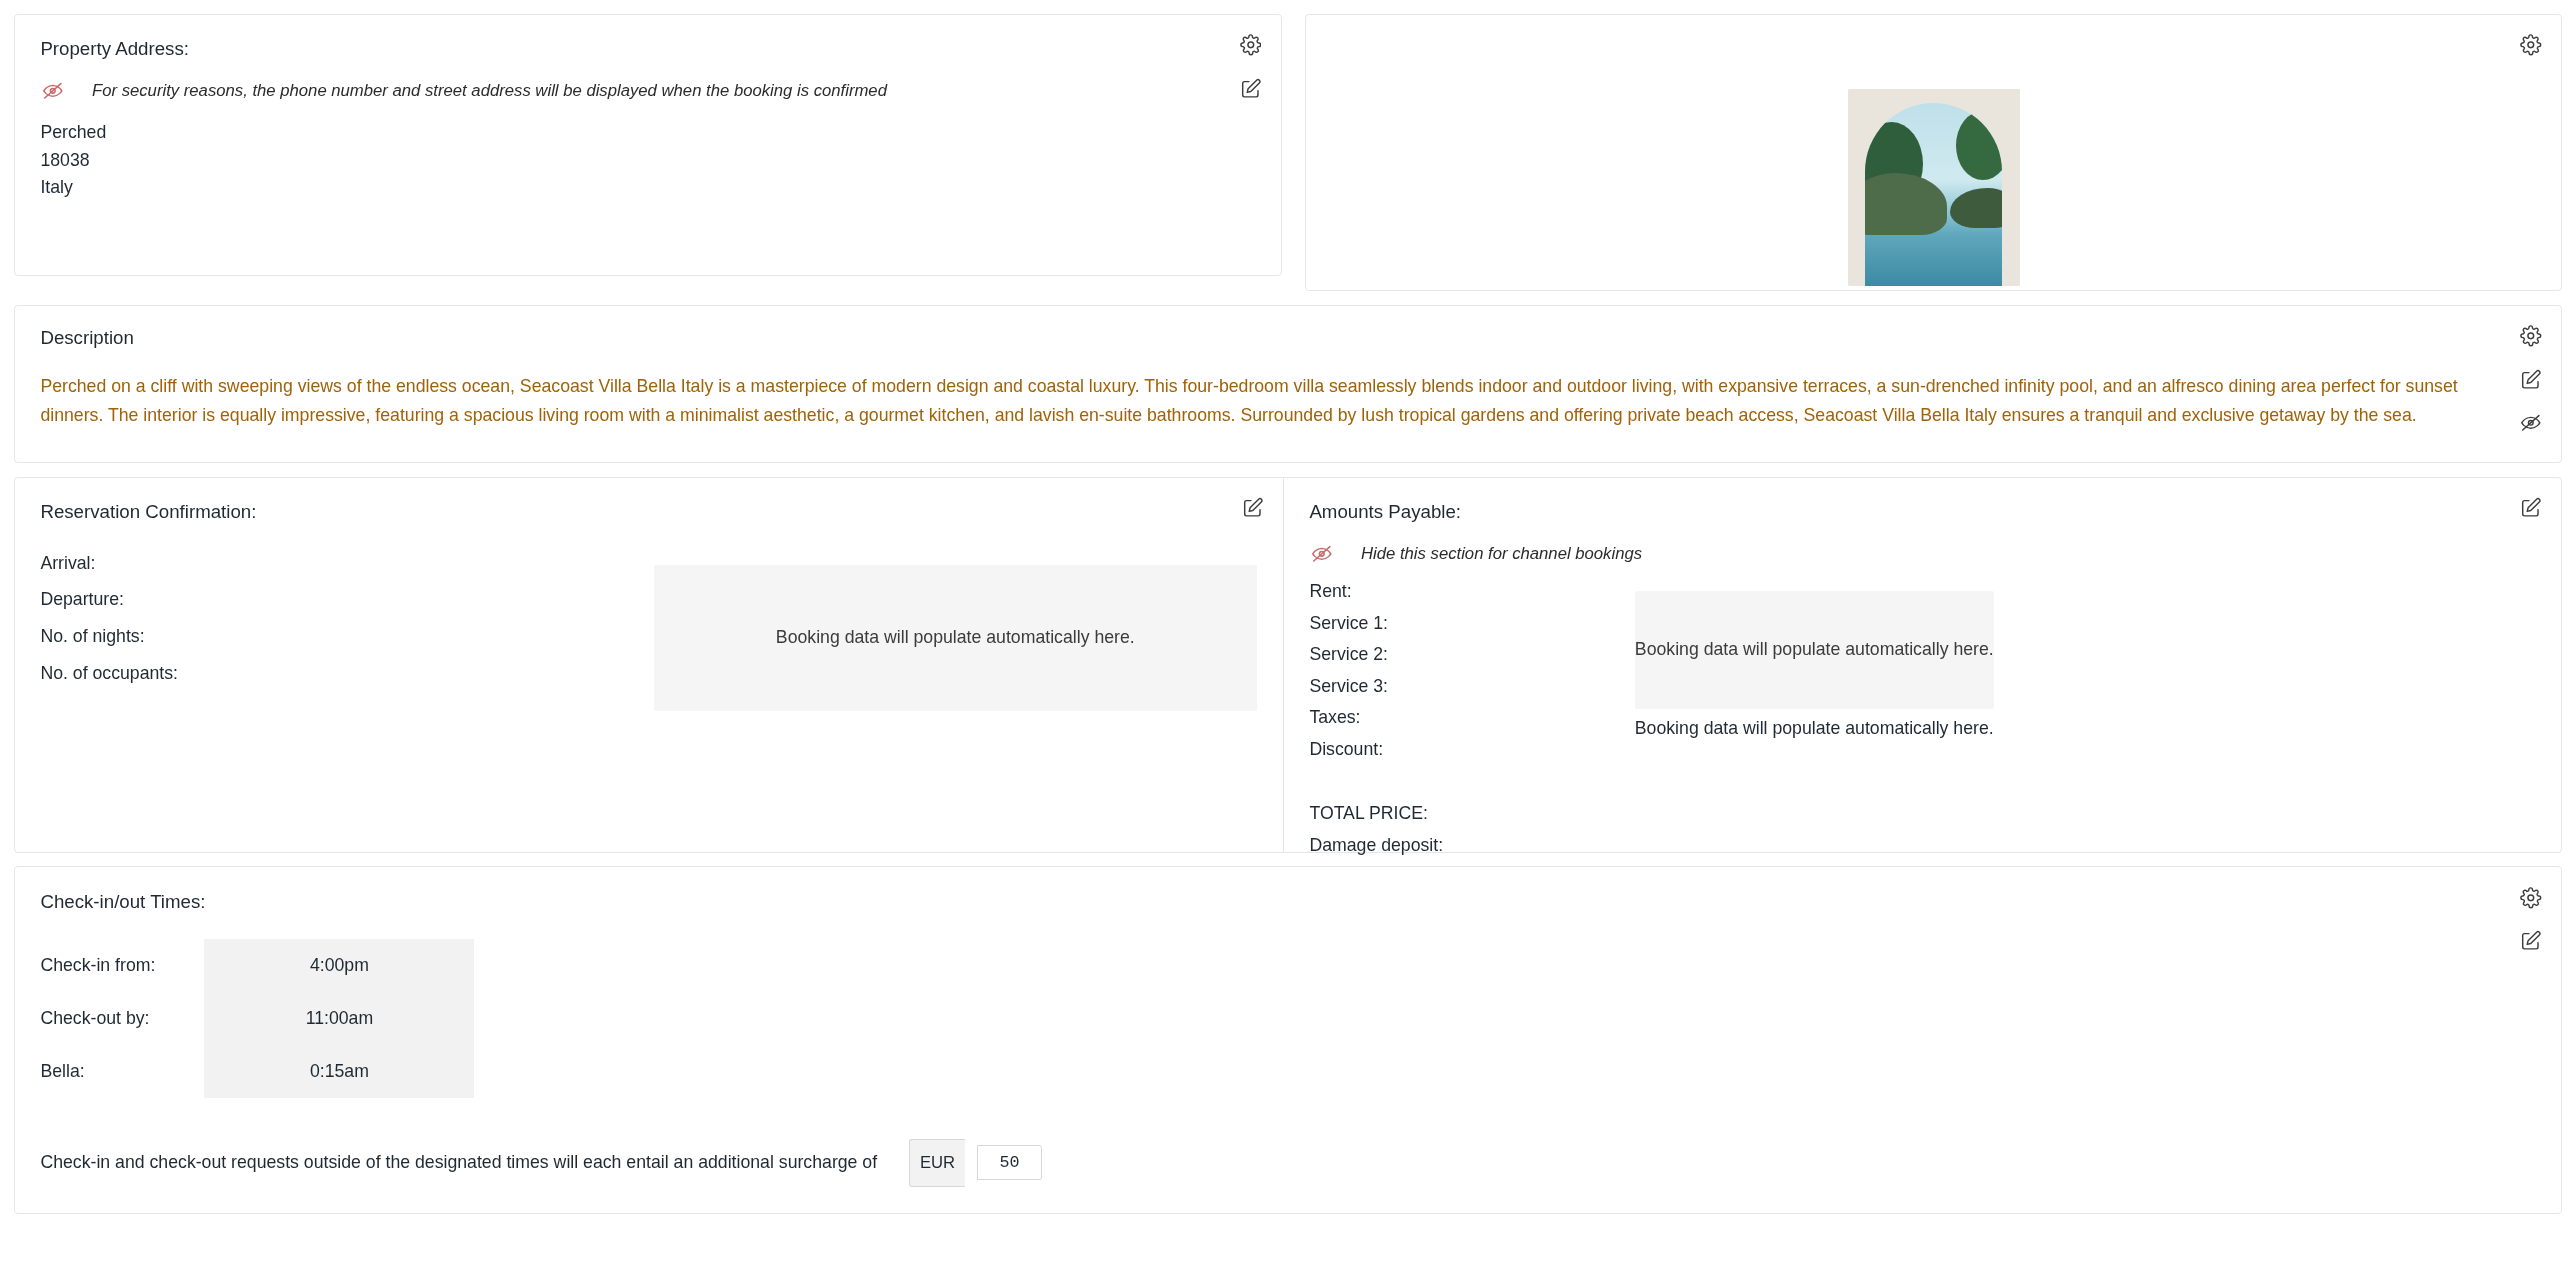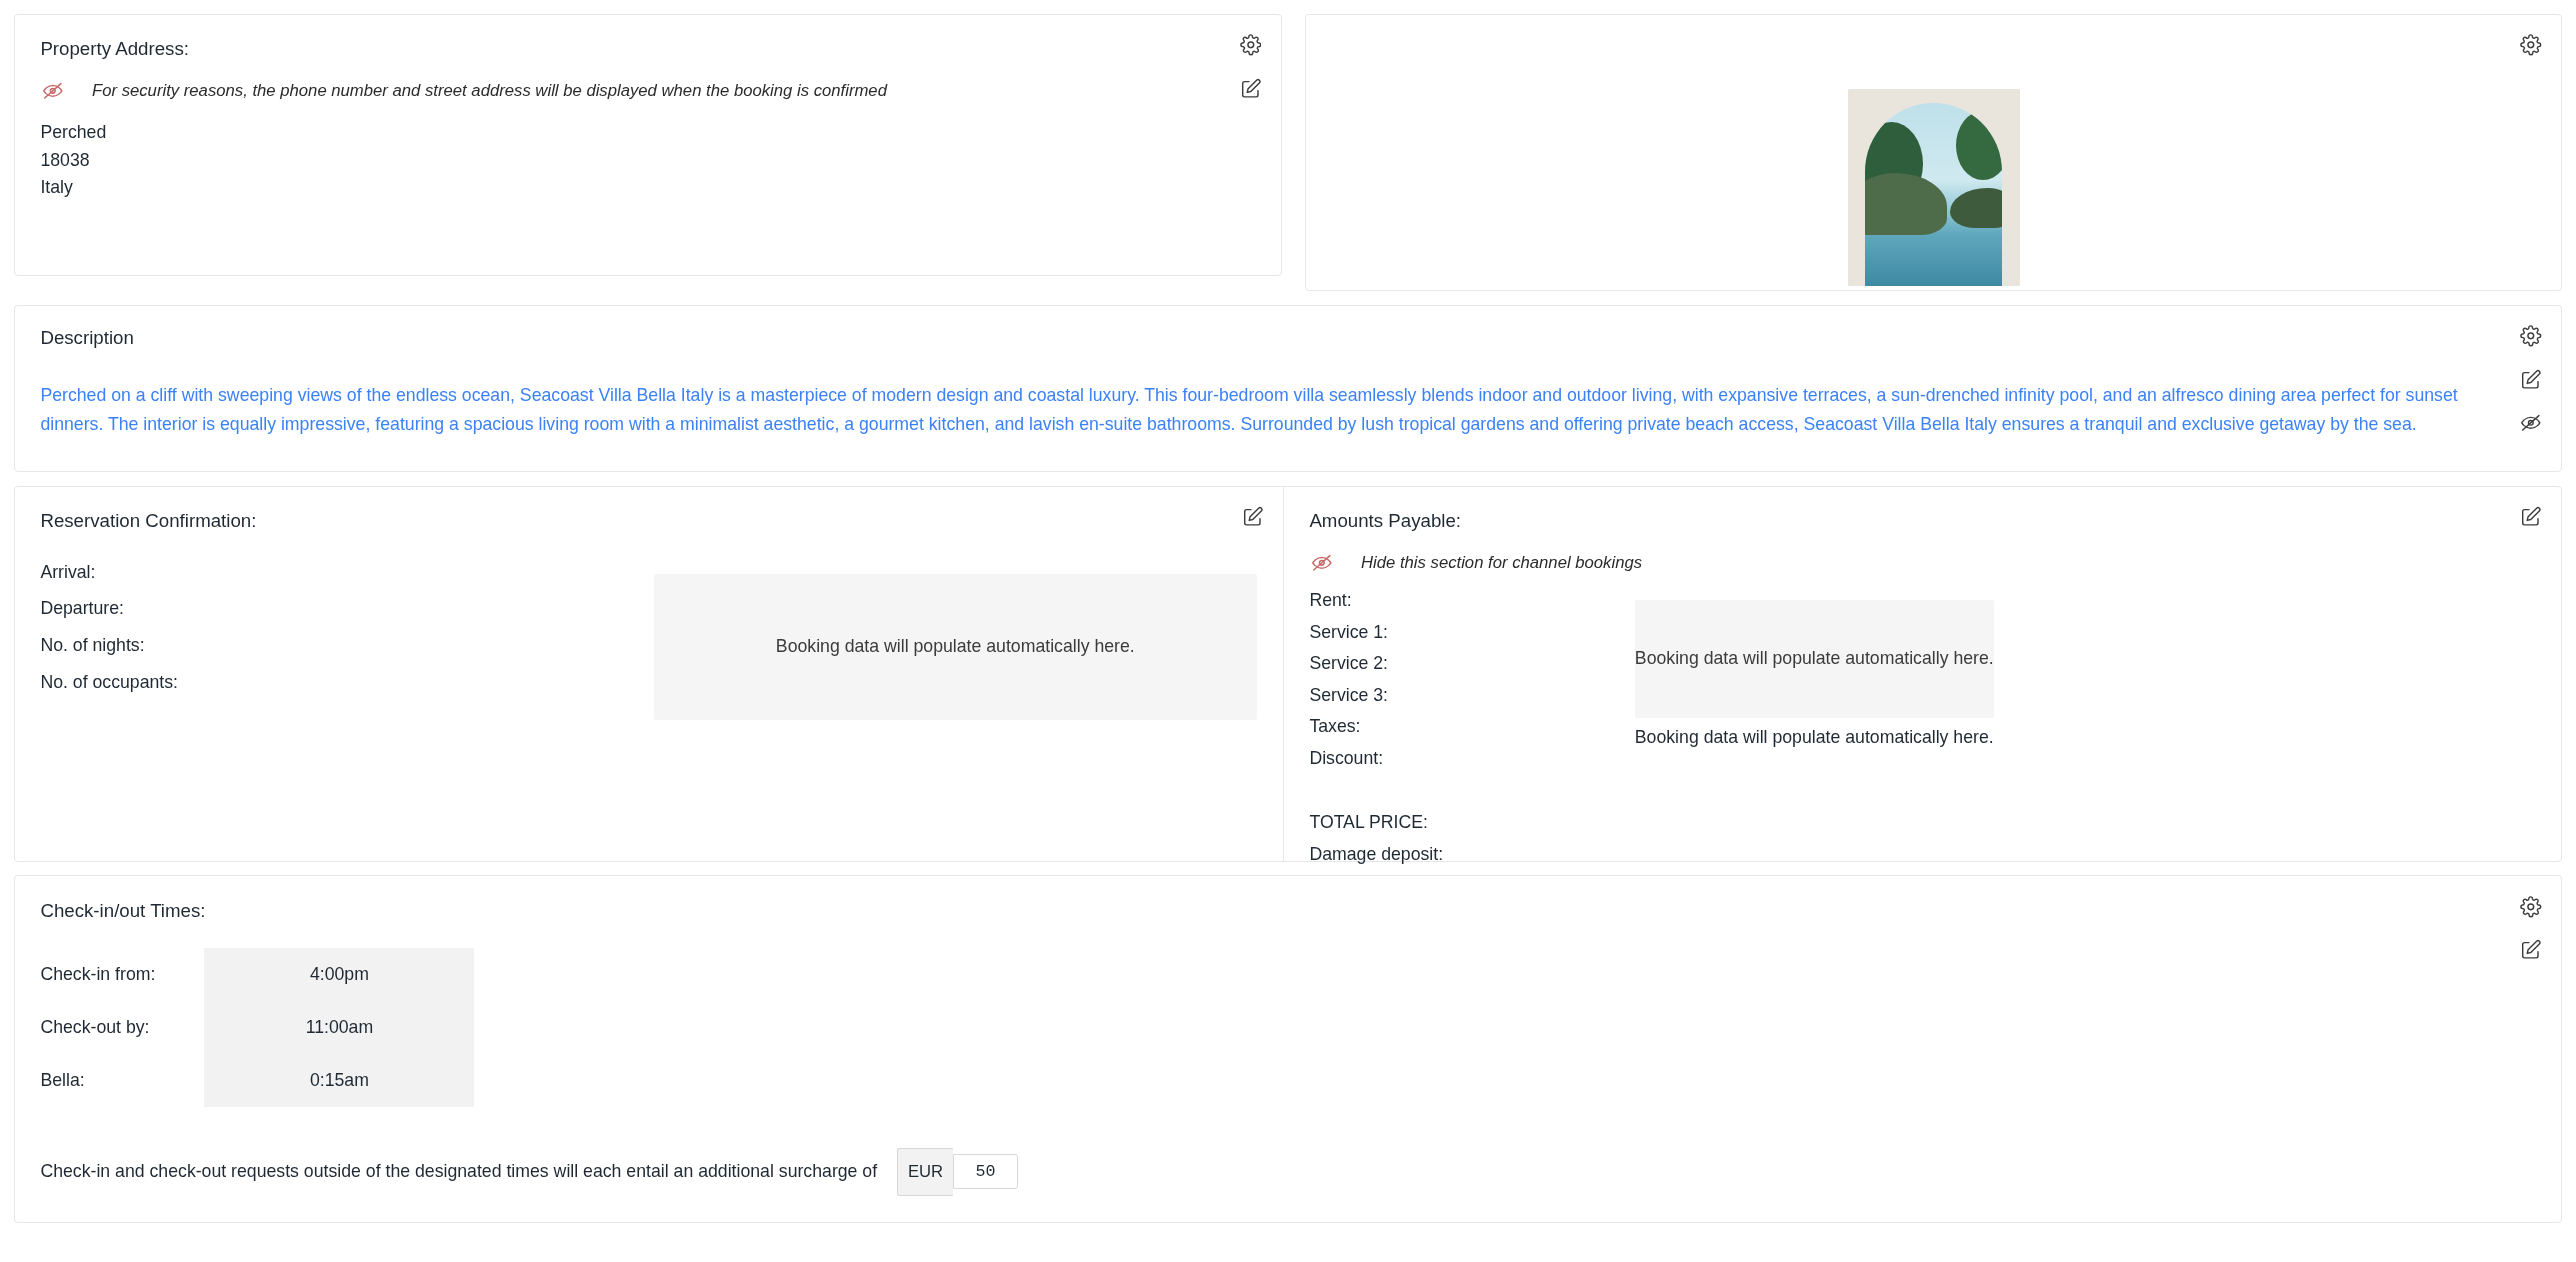--- a/index.html
+++ b/index.html
@@ -147,24 +147,24 @@
     background: #35693f;
     border-radius: 50%;
   }
 
   
   #description-card {
     padding: 21.6px 25.6px 33px 25.6px;
     min-height: 157px;
   }
   .desc-text {
-    margin-top: 32px;
+    margin-top: 23px;
     font-size: 17.7px;
     line-height: 1.6;
-    color: #3b82f6;
+    color: #a16207;
     max-width: 2448px;
   }
 
   
   #reservation-half {
     width: 1268px;
     height: 374px;
     padding: 23.6px 25.6px;
   }
   #amounts-half {
@@ -242,21 +242,21 @@
     height: 53px;
     display: flex;
     align-items: center;
     justify-content: center;
     font-size: 17.7px;
   }
   .surcharge {
     margin-top: 41px;
     display: flex;
     align-items: center;
-    gap: 0;
+    gap: 12px;
     font-size: 17.7px;
   }
   .cur-box {
     margin-left: 20px;
     border: 1px solid #d7d7d7;
     border-right: none;
     background: #f2f2f2;
     height: 48px;
     min-width: 47px;
     display: flex;

